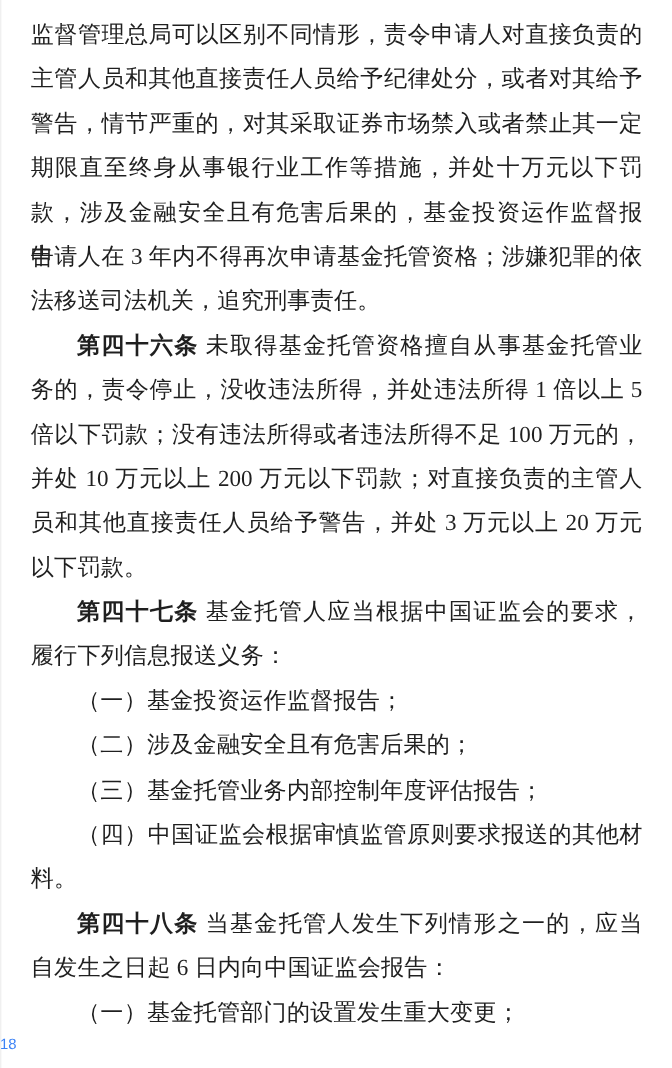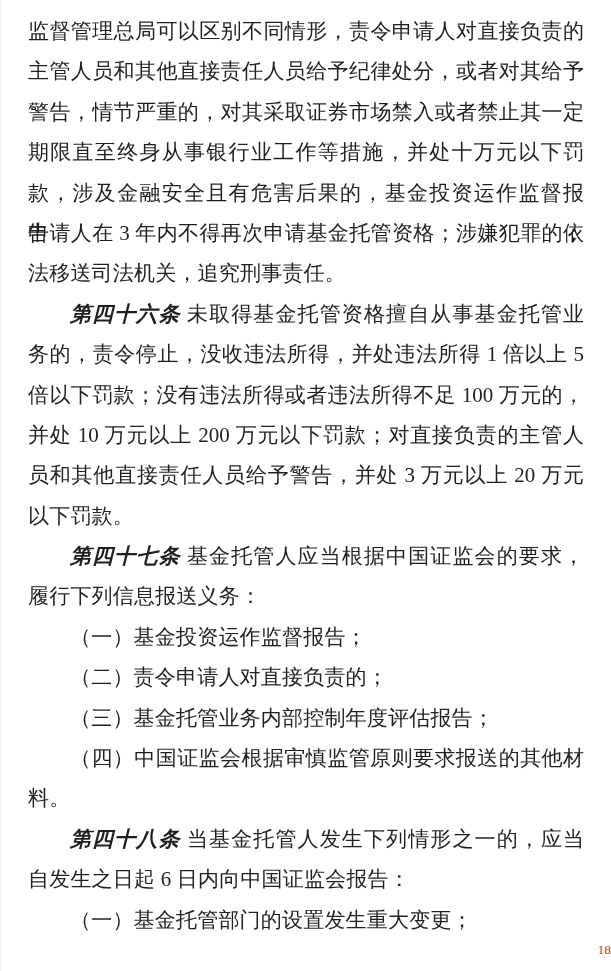--- a/index.html
+++ b/index.html
@@ -42,32 +42,31 @@
     white-space: normal;
     text-align: justify;
     text-align-last: justify;
     letter-spacing: 0;
   }
   .line.ind {
     padding-left: 42px;
   }
   .line b {
     font-weight: 700;
-    font-style: italic;
   }
   .page-number {
     position: absolute;
     top: 941px;
     left: 0;
     right: 0;
-    text-align: right;
+    text-align: left;
     font-size: 13.5px;
     line-height: 18px;
-    color: #c2410c;
-    font-family: Liberation Serif, serif;
+    color: #3b82f6;
+    font-family: Liberation Sans, sans-serif;
   }
 </style>
 </head>
 <body>
 
 <div class="page">
   <div class="text-block">
       <div class="line just">监督管理总局可以区别不同情形，责令申请人对直接负责的</div>
       <div class="line just">主管人员和其他直接责任人员给予纪律处分，或者对其给予</div>
       <div class="line just">警告，情节严重的，对其采取证券市场禁入或者禁止其一定</div>
@@ -77,21 +76,21 @@
       <div class="line">法移送司法机关，追究刑事责任。</div>
       <div class="line just ind"><b>第四十六条</b>&nbsp;未取得基金托管资格擅自从事基金托管业</div>
       <div class="line just">务的，责令停止，没收违法所得，并处违法所得 1 倍以上 5</div>
       <div class="line just">倍以下罚款；没有违法所得或者违法所得不足 100 万元的，</div>
       <div class="line just">并处 10 万元以上 200 万元以下罚款；对直接负责的主管人</div>
       <div class="line just">员和其他直接责任人员给予警告，并处 3 万元以上 20 万元</div>
       <div class="line">以下罚款。</div>
       <div class="line just ind"><b>第四十七条</b>&nbsp;基金托管人应当根据中国证监会的要求，</div>
       <div class="line">履行下列信息报送义务：</div>
       <div class="line ind">（一）基金投资运作监督报告；</div>
-      <div class="line ind">（二）责令申请人对直接负责的；</div>
+      <div class="line ind">（二）涉及金融安全且有危害后果的；</div>
       <div class="line ind">（三）基金托管业务内部控制年度评估报告；</div>
       <div class="line just ind">（四）中国证监会根据审慎监管原则要求报送的其他材</div>
       <div class="line">料。</div>
       <div class="line just ind"><b>第四十八条</b>&nbsp;当基金托管人发生下列情形之一的，应当</div>
       <div class="line">自发生之日起 6 日内向中国证监会报告：</div>
       <div class="line ind">（一）基金托管部门的设置发生重大变更；</div>
     </div>
   <div class="page-number">18</div>
 </div>
 

